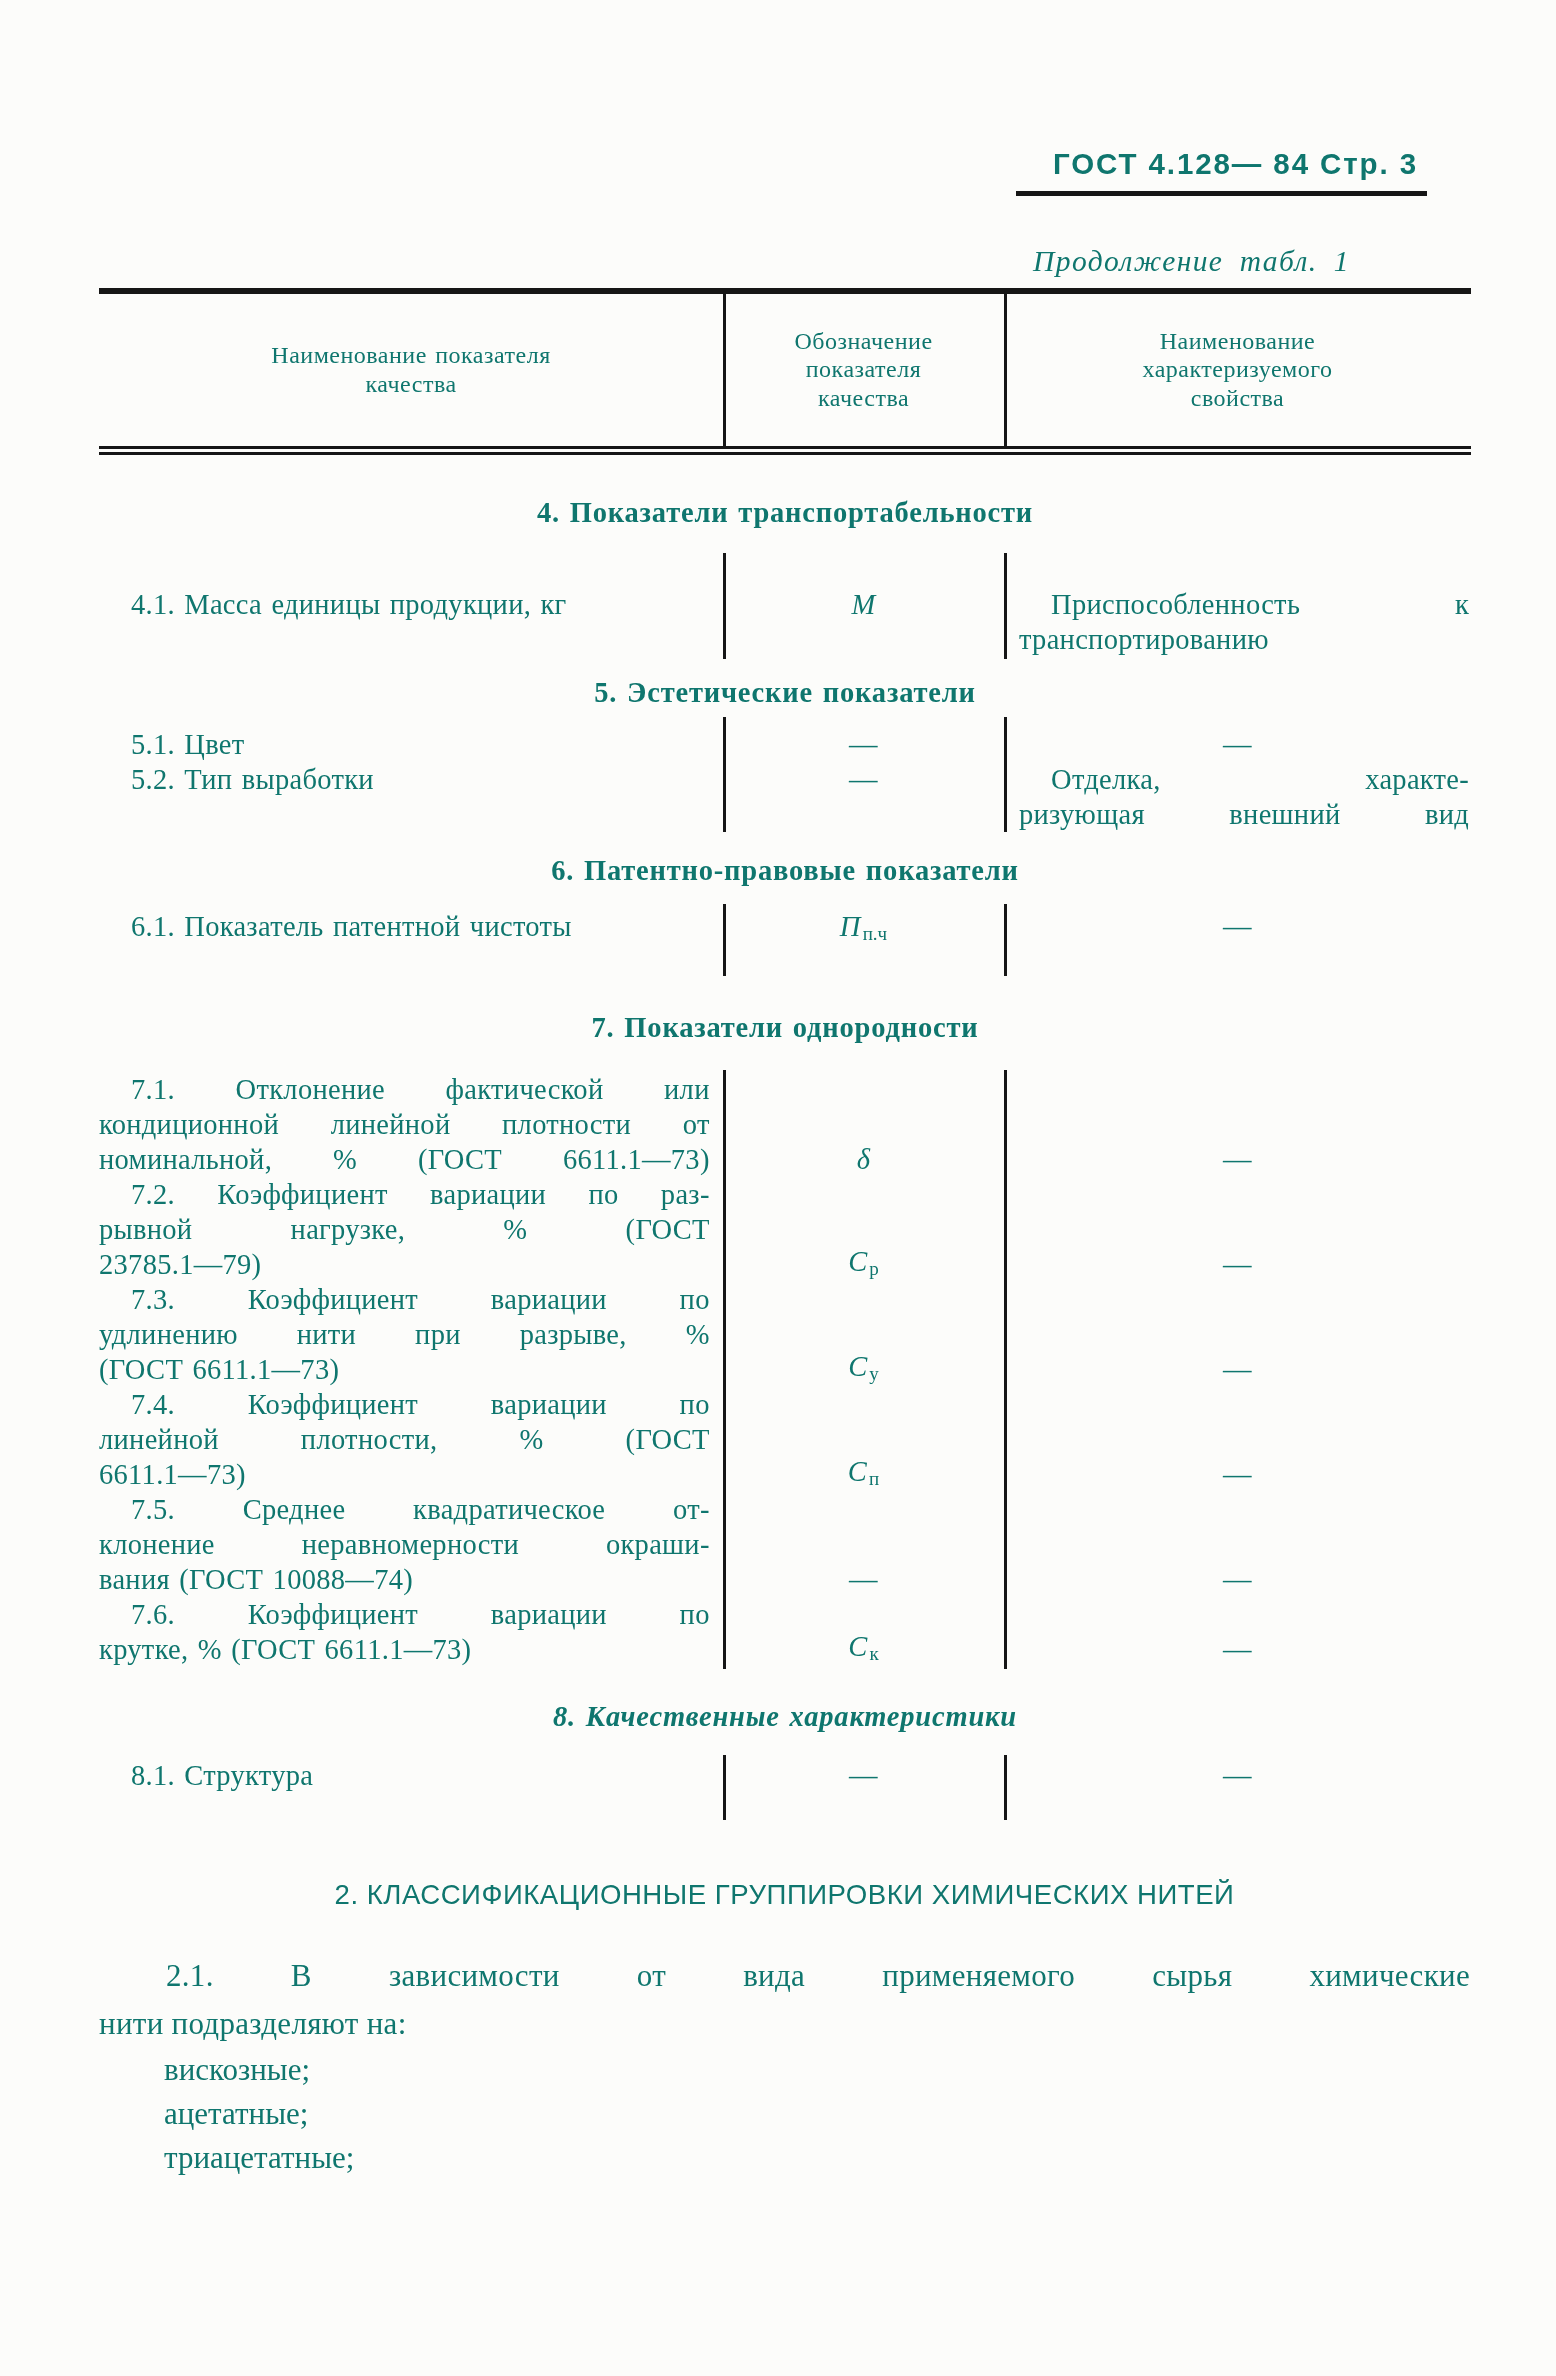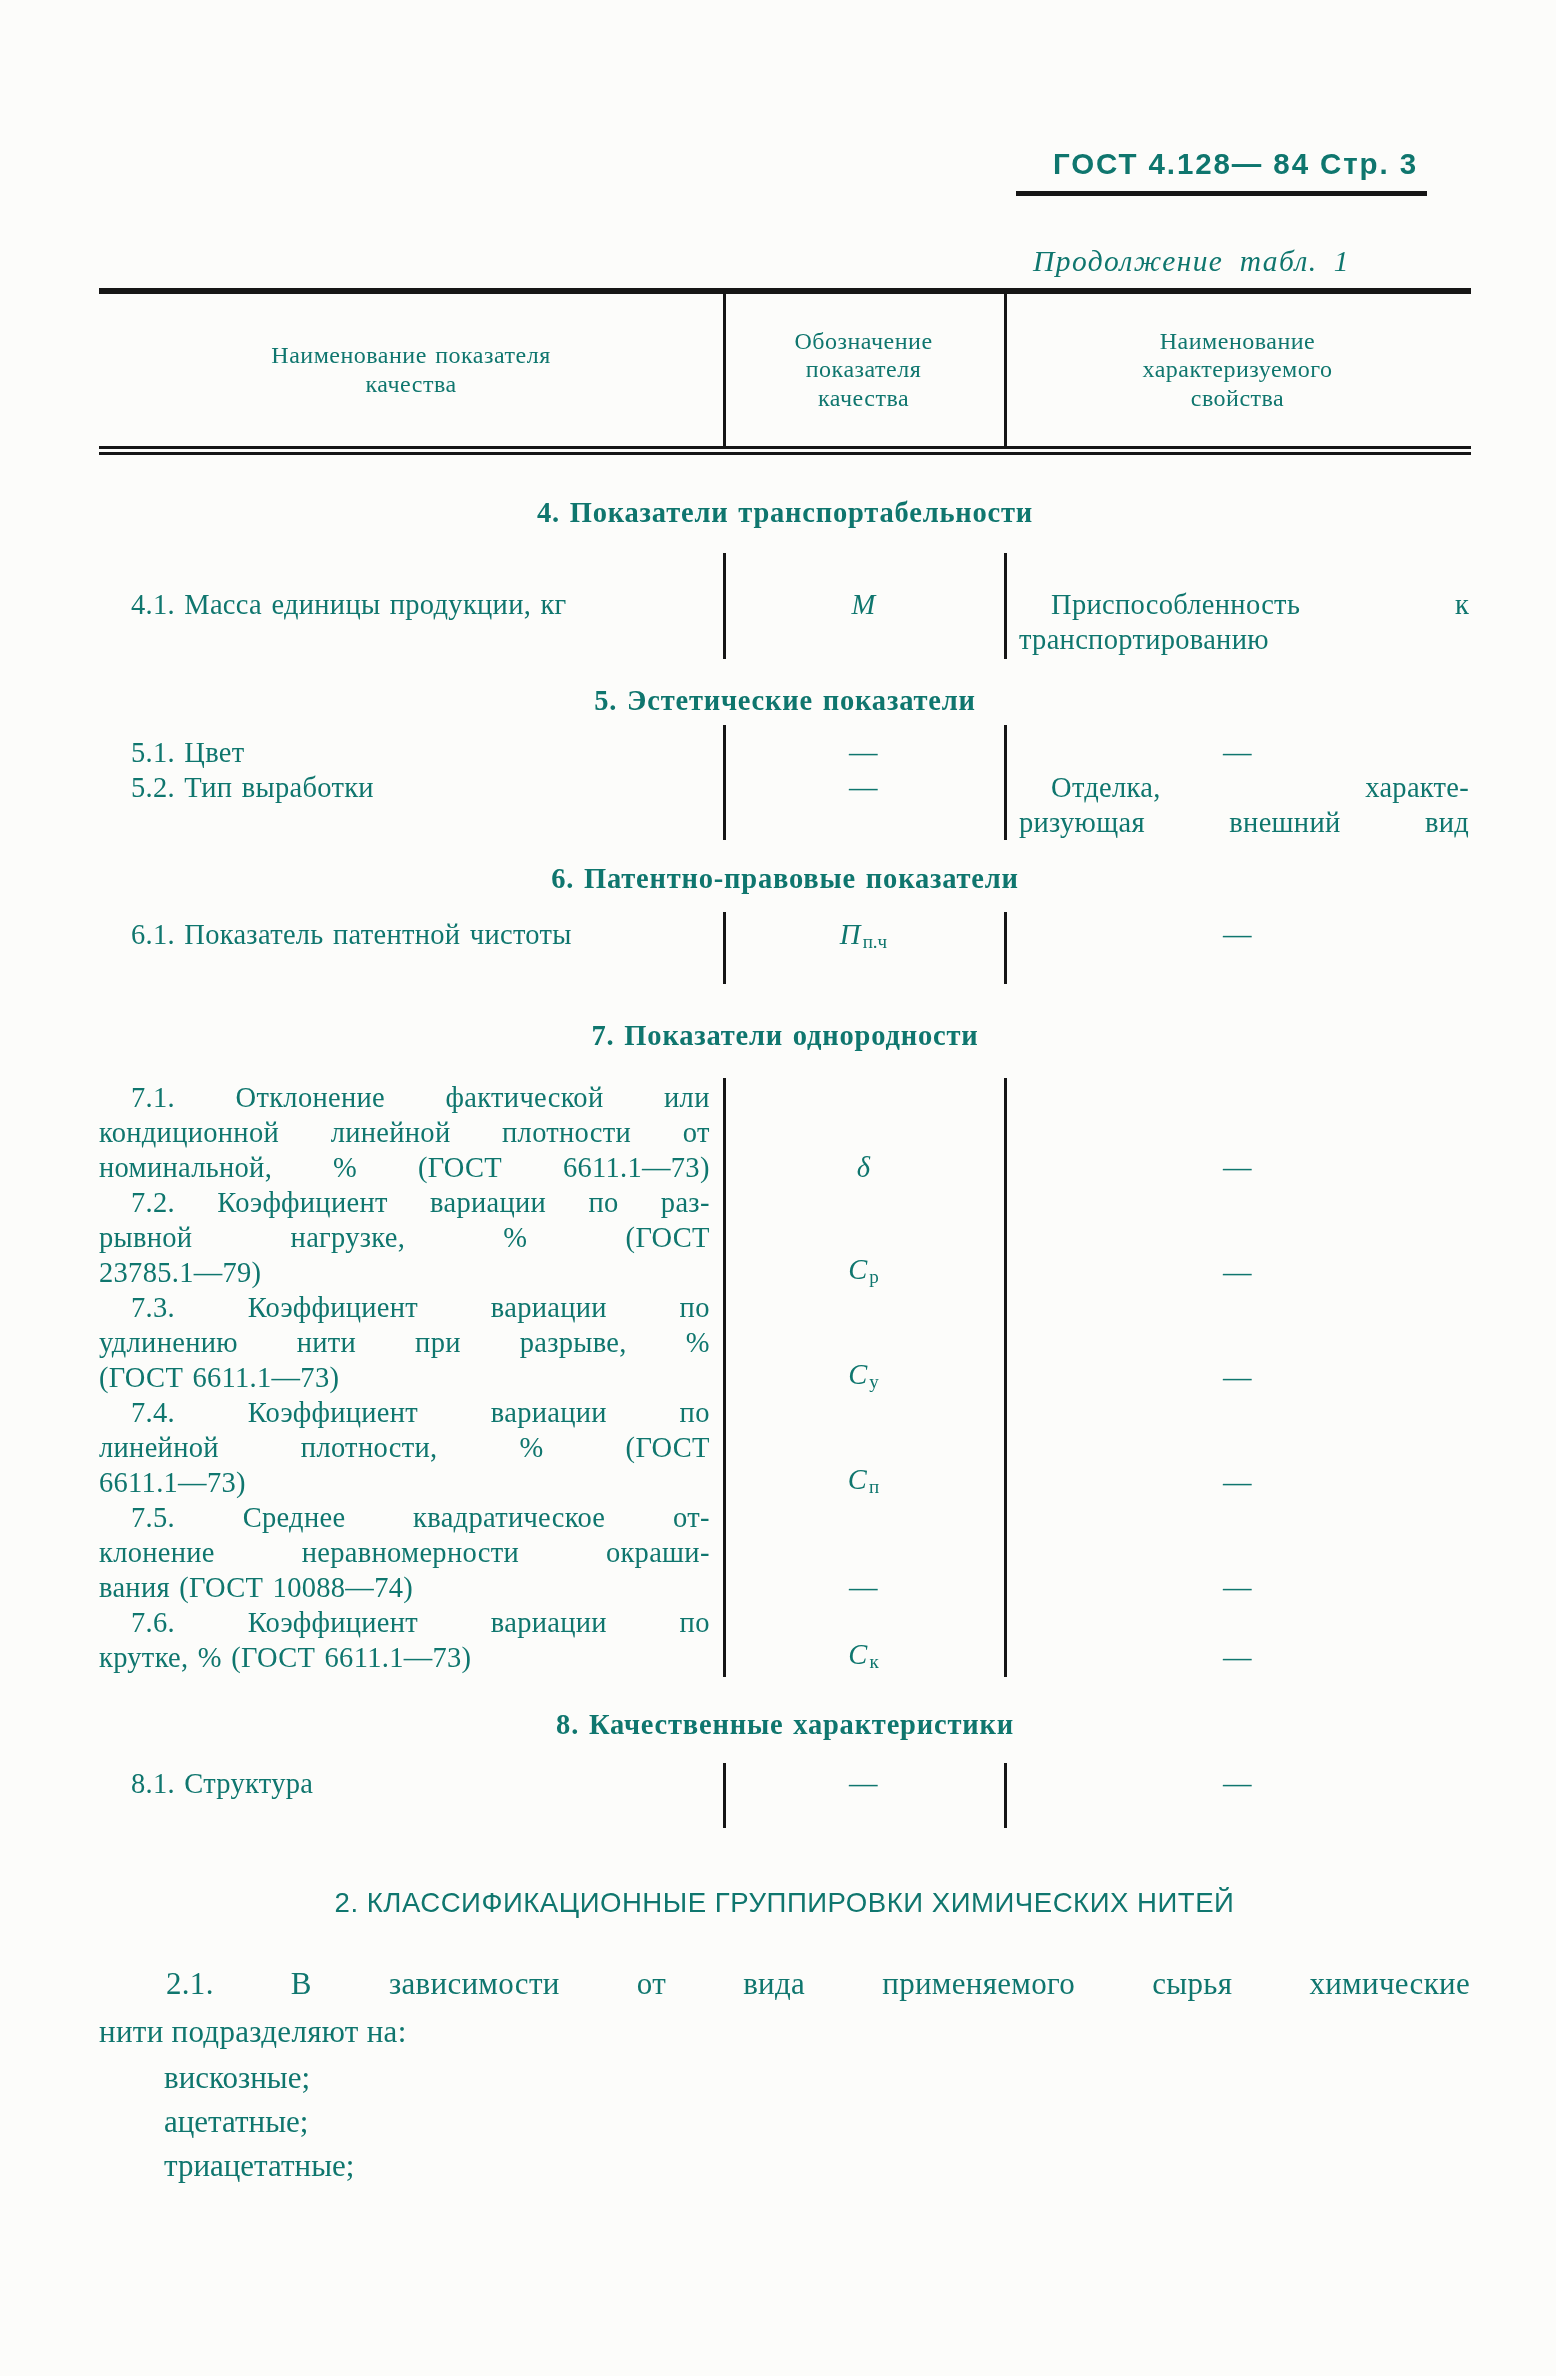--- a/index.html
+++ b/index.html
@@ -69,23 +69,23 @@
     letter-spacing:0.5px;
     padding:0 9.5px;
   }
 
   .sec-h {
     text-align:center;
     font-weight:bold;
     font-size:28.5px; line-height:35px;
     letter-spacing:0.8px;
   }
-  .h4m { margin-top:40px; } .h5m { margin-top:24px; }
+  .h4m { margin-top:40px; } .h5m { margin-top:16px; }
   .h6m { margin-top:21px; } .h7m { margin-top:34px; }
-  .h8m { margin-top:30px; }
+  .h8m { margin-top:30px;font-style:italic; }
 
   .g4 { margin-top:23px; padding:34px 0 1.9px; }
   .g5 { margin-top:7.6px;  padding:9.5px 0 0; }
   .g6 { margin-top:16px;  padding:5.7px 0 28.5px; }
   .g7 { margin-top:25px; padding:1.9px 0 1.9px; }
   .g8 { margin-top:21px; padding:3.8px 0 27px; }
 
   .trow { display:grid; grid-template-columns:624px 281px 467px; }
   .cell-name { padding-right:13.3px; }
   .ln { display:block; }

